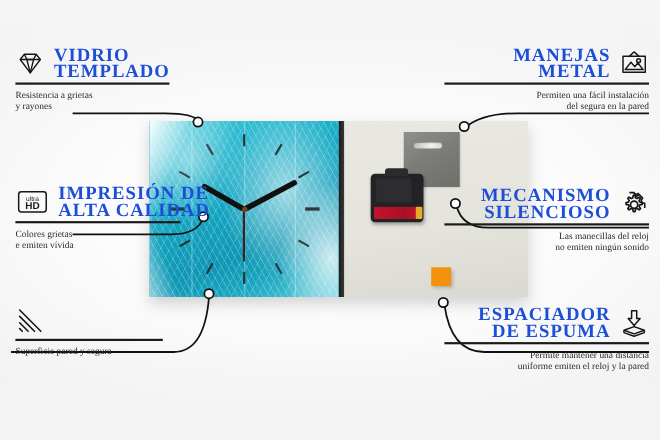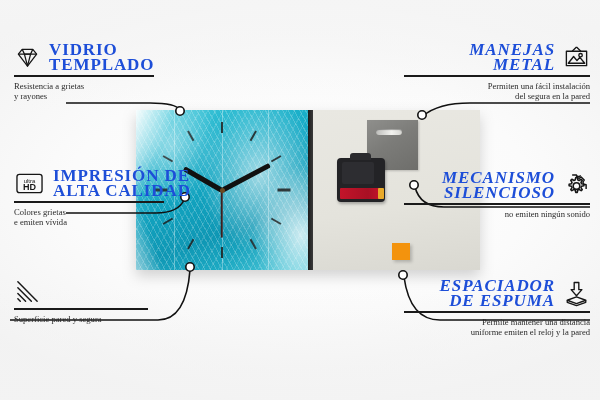--- a/index.html
+++ b/index.html
@@ -101,21 +101,21 @@
     font-family:"Liberation Serif", serif;
     font-size:17px;font-weight:700;letter-spacing:.9px;color:#1d4ed8;
     line-height:15px;text-transform:uppercase;white-space:nowrap;
   }
   .callout .rule{height:1.5px;background:#1a1a1a;margin:3px 0 4px;}
   .callout .desc{
     font-family:"Liberation Serif", serif;
     font-size:8.6px;color:#2a2a2a;line-height:10.6px;white-space:nowrap;
   }
   .head{display:flex;align-items:center;gap:8px;}
-  .head.right{justify-content:flex-end;font-style:italic;}
+  .head.right{justify-content:flex-end;}
   .ttl.right{text-align:right;}
   .desc.right{text-align:right;}
   .ico{flex:0 0 auto;width:27px;height:27px;display:block;}
 
   
   #wires{position:absolute;inset:0;width:600px;height:400px;pointer-events:none;}
 </style>
 </head>
 <body>
 
@@ -269,20 +269,21 @@
       <svg class="ico" viewBox="0 0 28 28">
         <g fill="none" stroke="#161616" stroke-width="1.6" stroke-linejoin="round">
           <path d="M11.6 3.4 h4.8 l.5 2.6 2.4 1 2.2-1.5 3.4 3.4 -1.5 2.2 1 2.4 2.6 .5 v4.8" transform="translate(-1.4,0) scale(.94)"></path>
           <path d="M14 4.2 l2.6 .6 1.9-1.0 M14 4.2"></path>
           <path d="M13.2 3.2 h1.6 l.55 2.45 1.35 .56 2.1-1.3 1.15 1.15 -1.3 2.1 .56 1.35 2.45 .55 v1.6 l-2.45 .55 -.56 1.35 1.3 2.1 -1.15 1.15 -2.1-1.3 -1.35 .56 -.55 2.45 h-1.6 l-.55-2.45 -1.35-.56 -2.1 1.3 -1.15-1.15 1.3-2.1 -.56-1.35 -2.45-.55 v-1.6 l2.45-.55 .56-1.35 -1.3-2.1 1.15-1.15 2.1 1.3 1.35-.56 Z" transform="translate(0,2.6)"></path>
           <circle cx="14" cy="14.6" r="3.4"></circle>
         </g>
       </svg>
     </div>
     <div class="rule"></div>
+    <div class="desc right">Las manecillas del reloj</div>
     <div class="desc right">no emiten ningún sonido</div>
   </div>
 
   <div class="callout" style="right:10px;top:278px;width:186px;">
     <div class="head right">
       <div>
         <div class="ttl right">ESPACIADOR</div>
         <div class="ttl right">DE ESPUMA</div>
       </div>
       <svg class="ico" viewBox="0 0 28 28">

